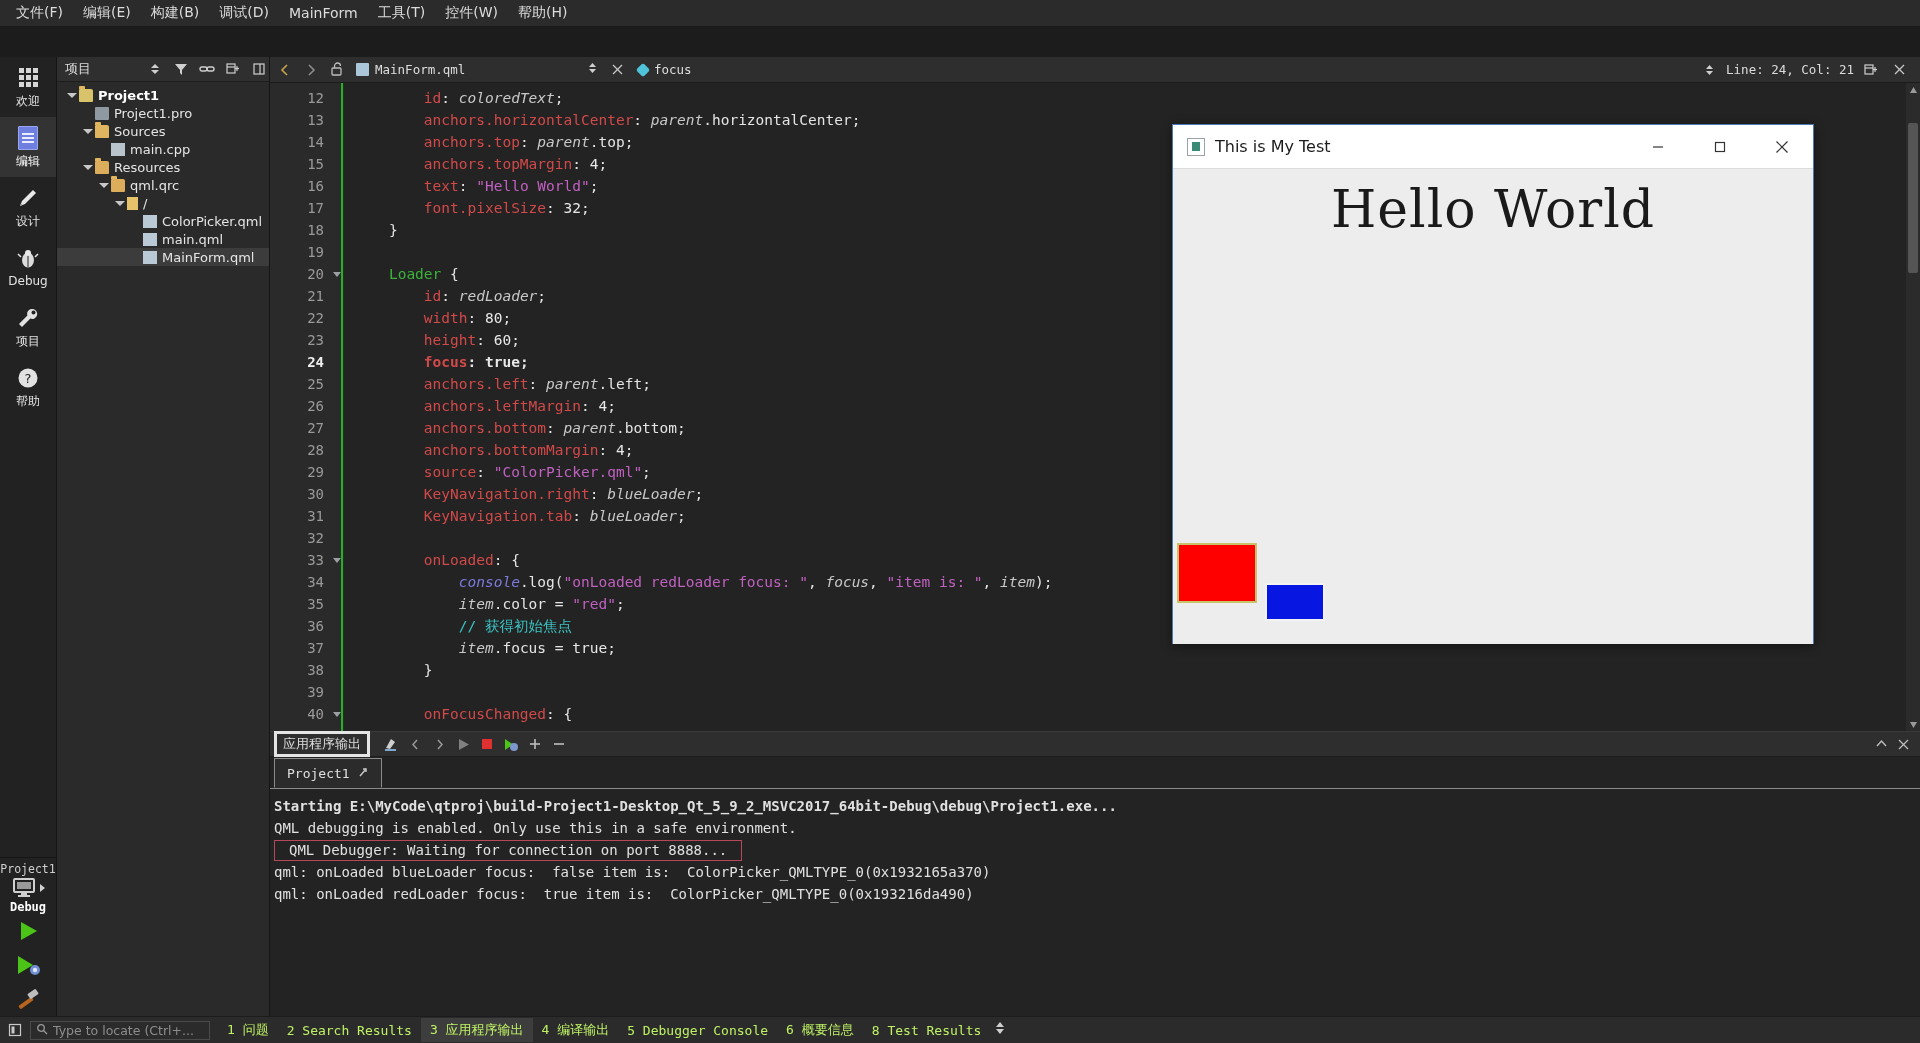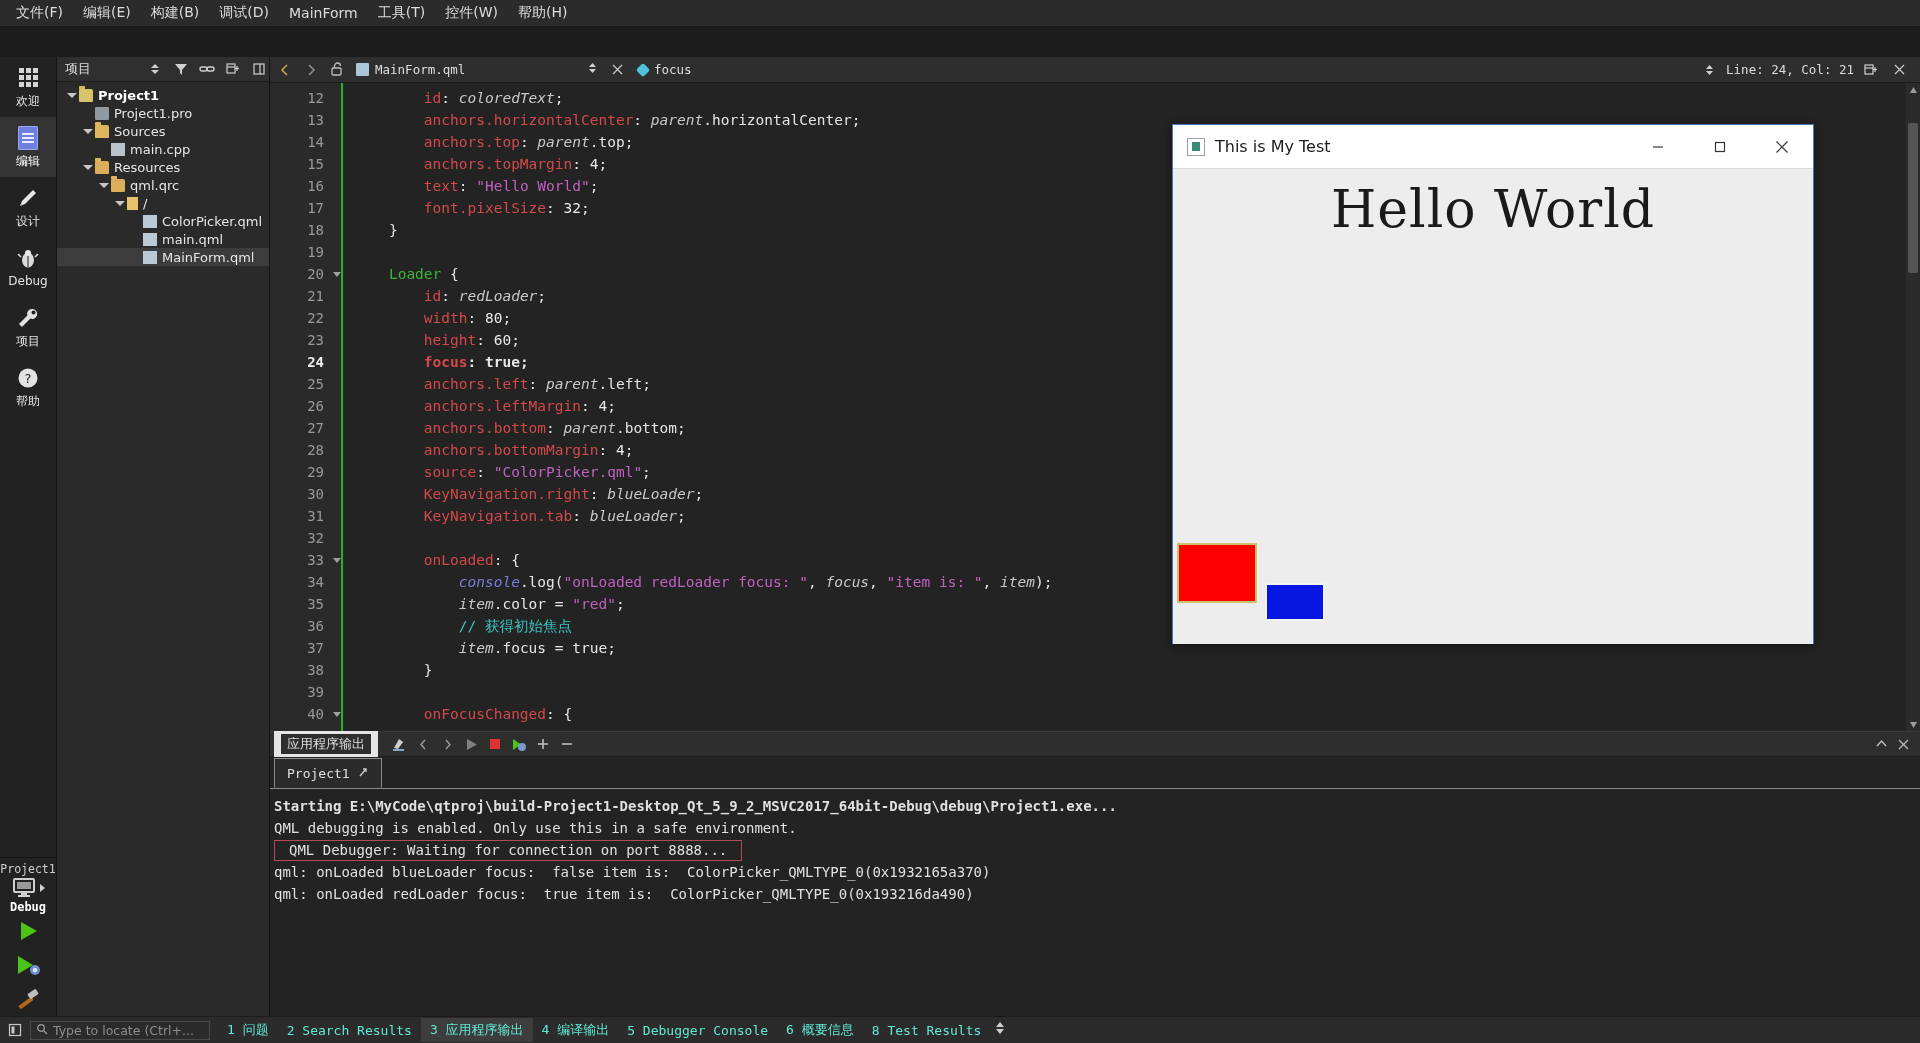--- a/index.html
+++ b/index.html
@@ -162,21 +162,21 @@
 
   
   .outpane {
     height: 285px; background:#232323; display:flex; flex-direction:column;
     border-top:1px solid #3a3a3a;
   }
   .outhead {
     height:25px; background:#2e2e2e; display:flex; align-items:center; gap:2px;
     border-bottom:1px solid #1e1e1e; padding-left:4px;
   }
-  .outhead .title { font-size:13px; color:#dcdcdc; padding:1px 6px; border:7px solid #e5e5e5; margin-right:8px;}
+  .outhead .title { font-size:13px; color:#dcdcdc; padding:1px 6px; border:3px solid #e5e5e5; margin-right:8px;}
   .outhead .ic { width:22px;height:22px;display:flex;align-items:center;justify-content:center;color:#b9b9b9; }
   .outhead .right { margin-left:auto; display:flex; padding-right:6px; }
   .outtabs { height:32px; display:flex; align-items:flex-end; background:#232323;
              border-bottom:1px solid #8a8a8a; padding-left:4px; }
   .outtab { height:30px; min-width:100px; display:flex;align-items:center;justify-content:center;gap:8px;
             background:#2b2b2b; border:1px solid #8a8a8a; border-bottom:1px solid #2b2b2b;
             font-size:13px; color:#e0e0e0; padding:0 12px; font-family:"DejaVu Sans Mono", monospace; }
   .outbody {
     flex:1 1 auto; padding:6px 4px 0 4px; overflow:hidden;
     font-family:"DejaVu Sans Mono", monospace; font-size:14px; line-height:22px; color:#e0e0e0;
@@ -190,21 +190,21 @@
     position:absolute; left:0; right:0; bottom:0; height:27px; background:#2b2b2b;
     display:flex; align-items:center; gap:0; border-top:1px solid #1c1c1c;
   }
   .sb-sidebtn { width:30px;height:27px;display:flex;align-items:center;justify-content:center;color:#c8c8c8; }
   .locator {
     width:180px; height:19px; background:#2b2b2b; border:1px solid #4a4a4a;
     display:flex; align-items:center; gap:5px; padding:0 5px; color:#8d8d8d; font-size:12.5px;
     font-family:"DejaVu Sans", sans-serif;
   }
   .sb-items { display:flex; align-items:center; gap:0; margin-left:8px; }
-  .sb-item { font-size:13px; color:#5eead4; padding:3px 9px; font-family:"DejaVu Sans Mono", monospace;}
+  .sb-item { font-size:13px; color:#bef264; padding:3px 9px; font-family:"DejaVu Sans Mono", monospace;}
   .sb-item.active { background:#3d3d3d; }
   .sb-updown { margin-left:4px; color:#cfcfcf; }
 
   
   .qmlwin {
     position:absolute; left:1172px; top:124px; width:642px; height:520px;
     background:#000000; border:1px solid #4a78b8;
     box-shadow:0 2px 10px rgba(0,0,0,.45);
   }
   .qmlwin .bar {

